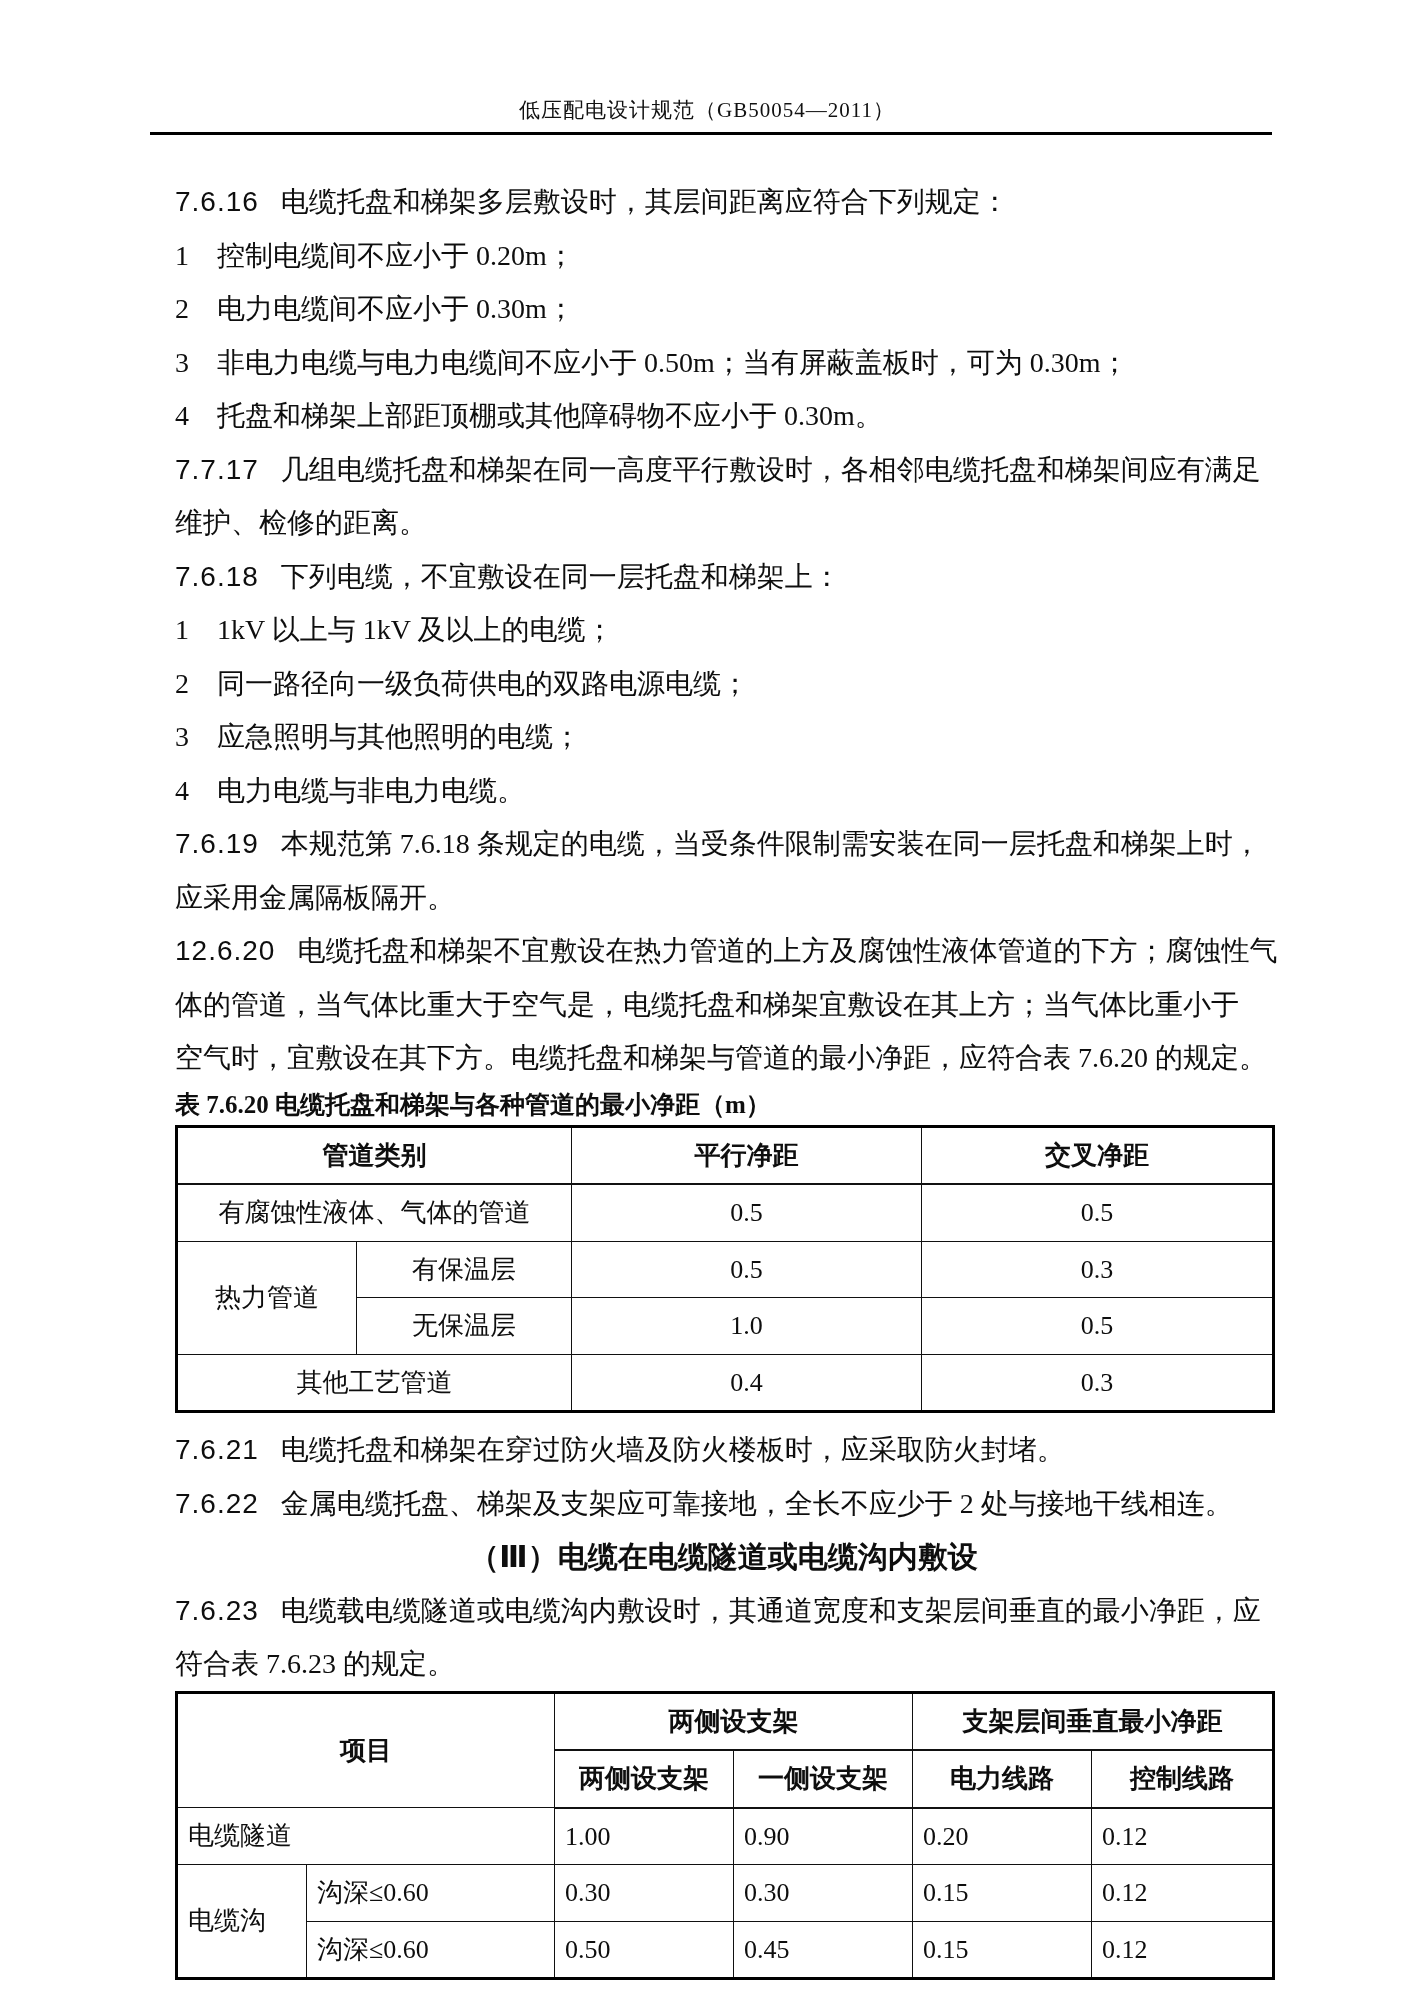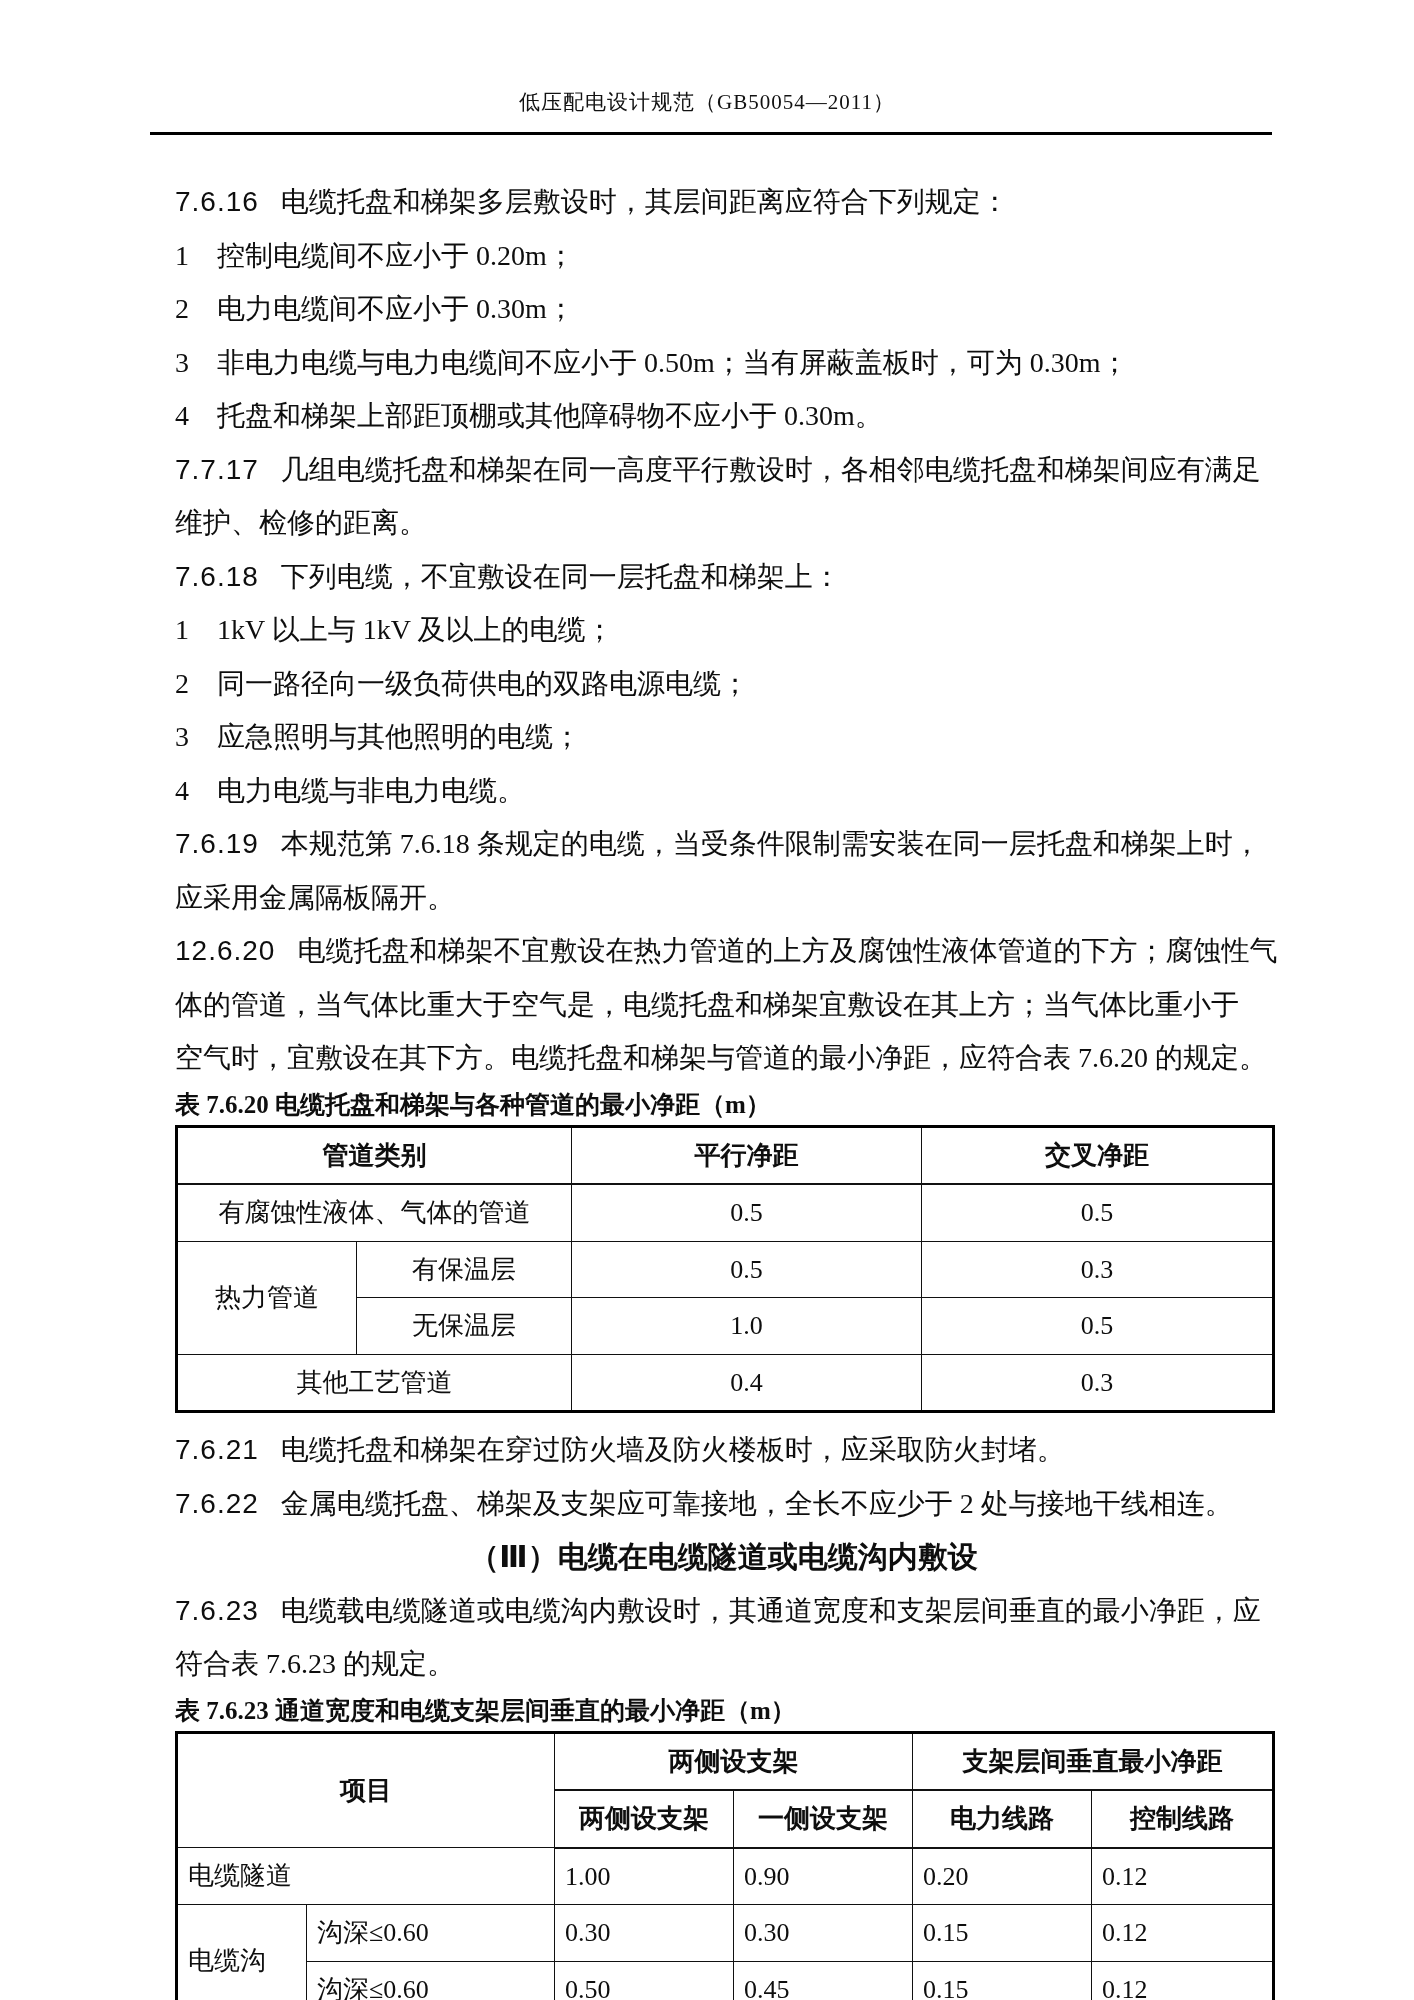--- a/index.html
+++ b/index.html
@@ -6,21 +6,21 @@
   .page{
     position:relative;
     width:1414px;height:2000px;
     background:#ffffff;
     margin:0 auto;
     font-family:"Liberation Serif","DejaVu Serif",serif;
     color:#0e0e0e;
     overflow:hidden;
   }
   .doc-title{
-    position:absolute;top:88px;left:0;width:100%;
+    position:absolute;top:96px;left:0;width:100%;
     text-align:center;font-size:21px;letter-spacing:1px;color:#111;
   }
   .doc-rule{
     position:absolute;top:132px;left:150px;width:1122px;
     border-top:3px solid #000;
   }
   .content{
     position:absolute;top:175px;left:175px;width:1097px;
     font-size:28px;line-height:53.5px;
   }
@@ -132,21 +132,20 @@
       </table>
 
     <p class="clause-7621"><b class="cnum">7.6.21</b><span>电缆托盘和梯架在穿过防火墙及防火楼板时，应采取防火封堵。</span></p>
     <p><b class="cnum">7.6.22</b><span>金属电缆托盘、梯架及支架应可靠接地，全长不应少于 2 处与接地干线相连。</span></p>
 
     <p class="sec-heading">（Ⅲ）电缆在电缆隧道或电缆沟内敷设</p>
 
     <p><b class="cnum">7.6.23</b><span>电缆载电缆隧道或电缆沟内敷设时，其通道宽度和支架层间垂直的最小净距，应</span></p>
     <p>符合表 7.6.23 的规定。</p>
 
-    <p class="tbl-caption">表 7.6.23 通道宽度和电缆支架层间垂直的最小净距（m）</p>
     <table class="t2">
       <colgroup>
         <col style="width:130px">
           <col style="width:248px">
           <col style="width:179px">
           <col style="width:179px">
           <col style="width:179px">
           <col style="width:182px">
       </colgroup>
       <tbody>

